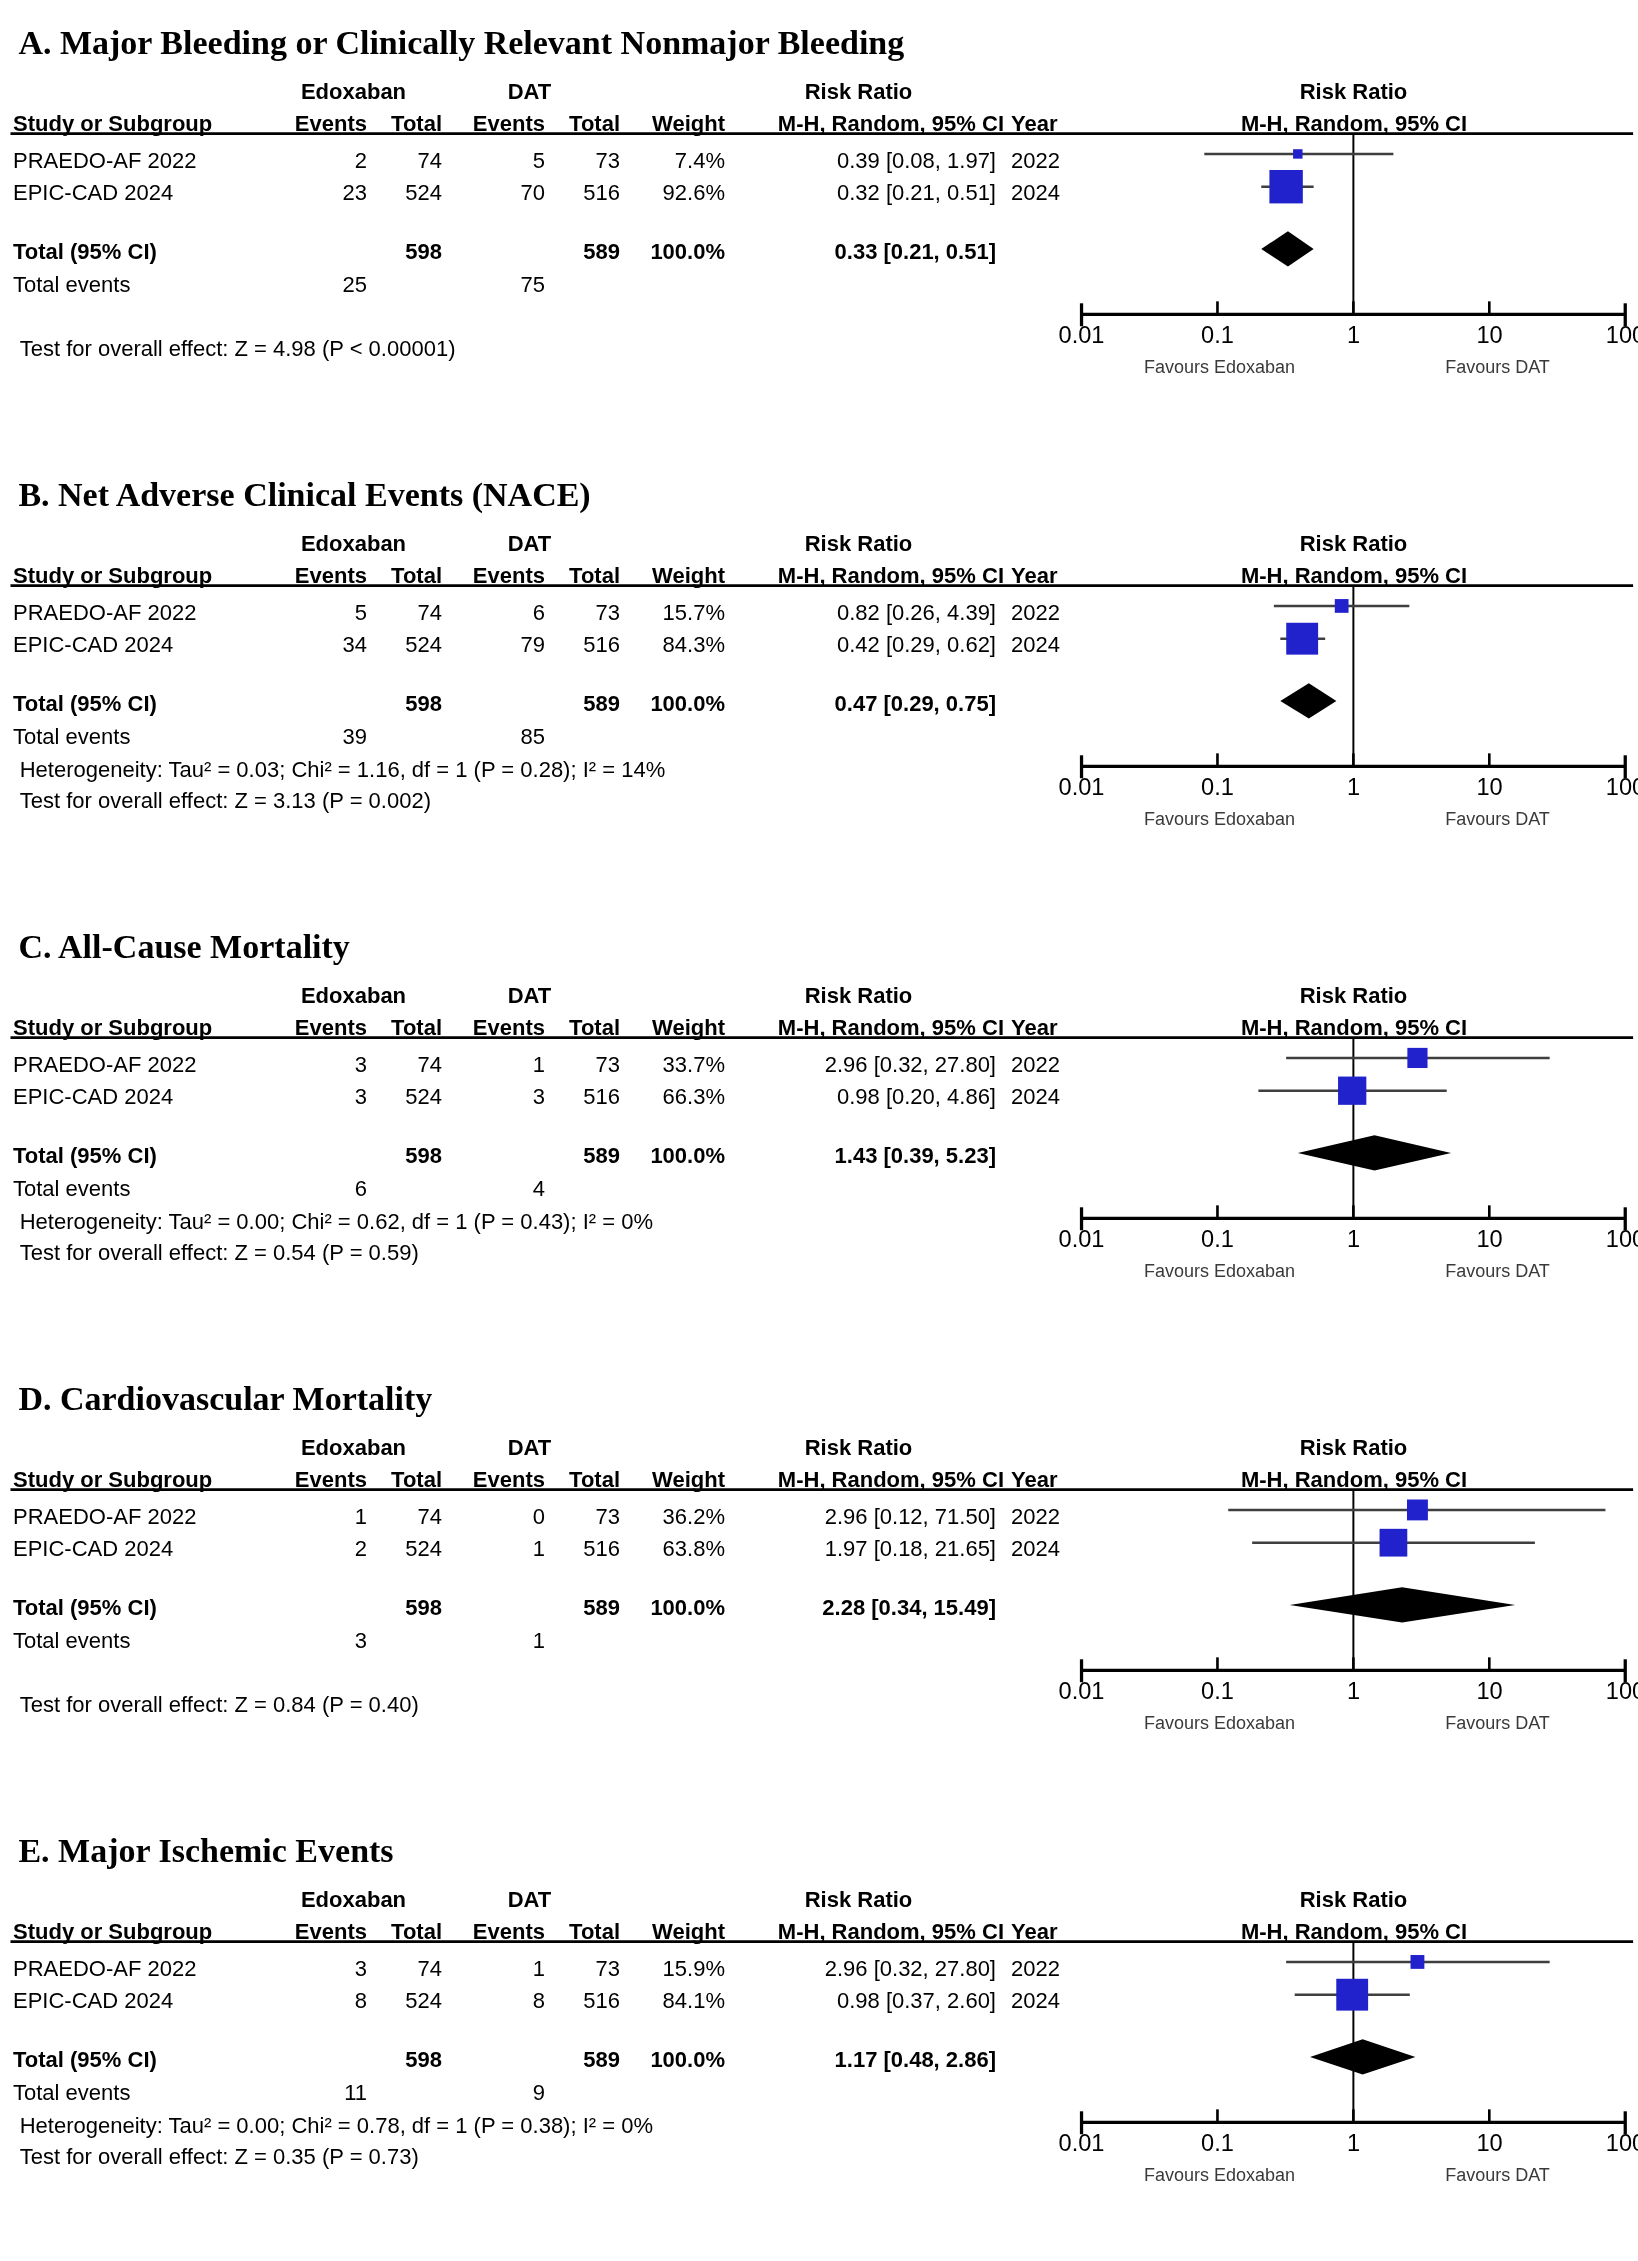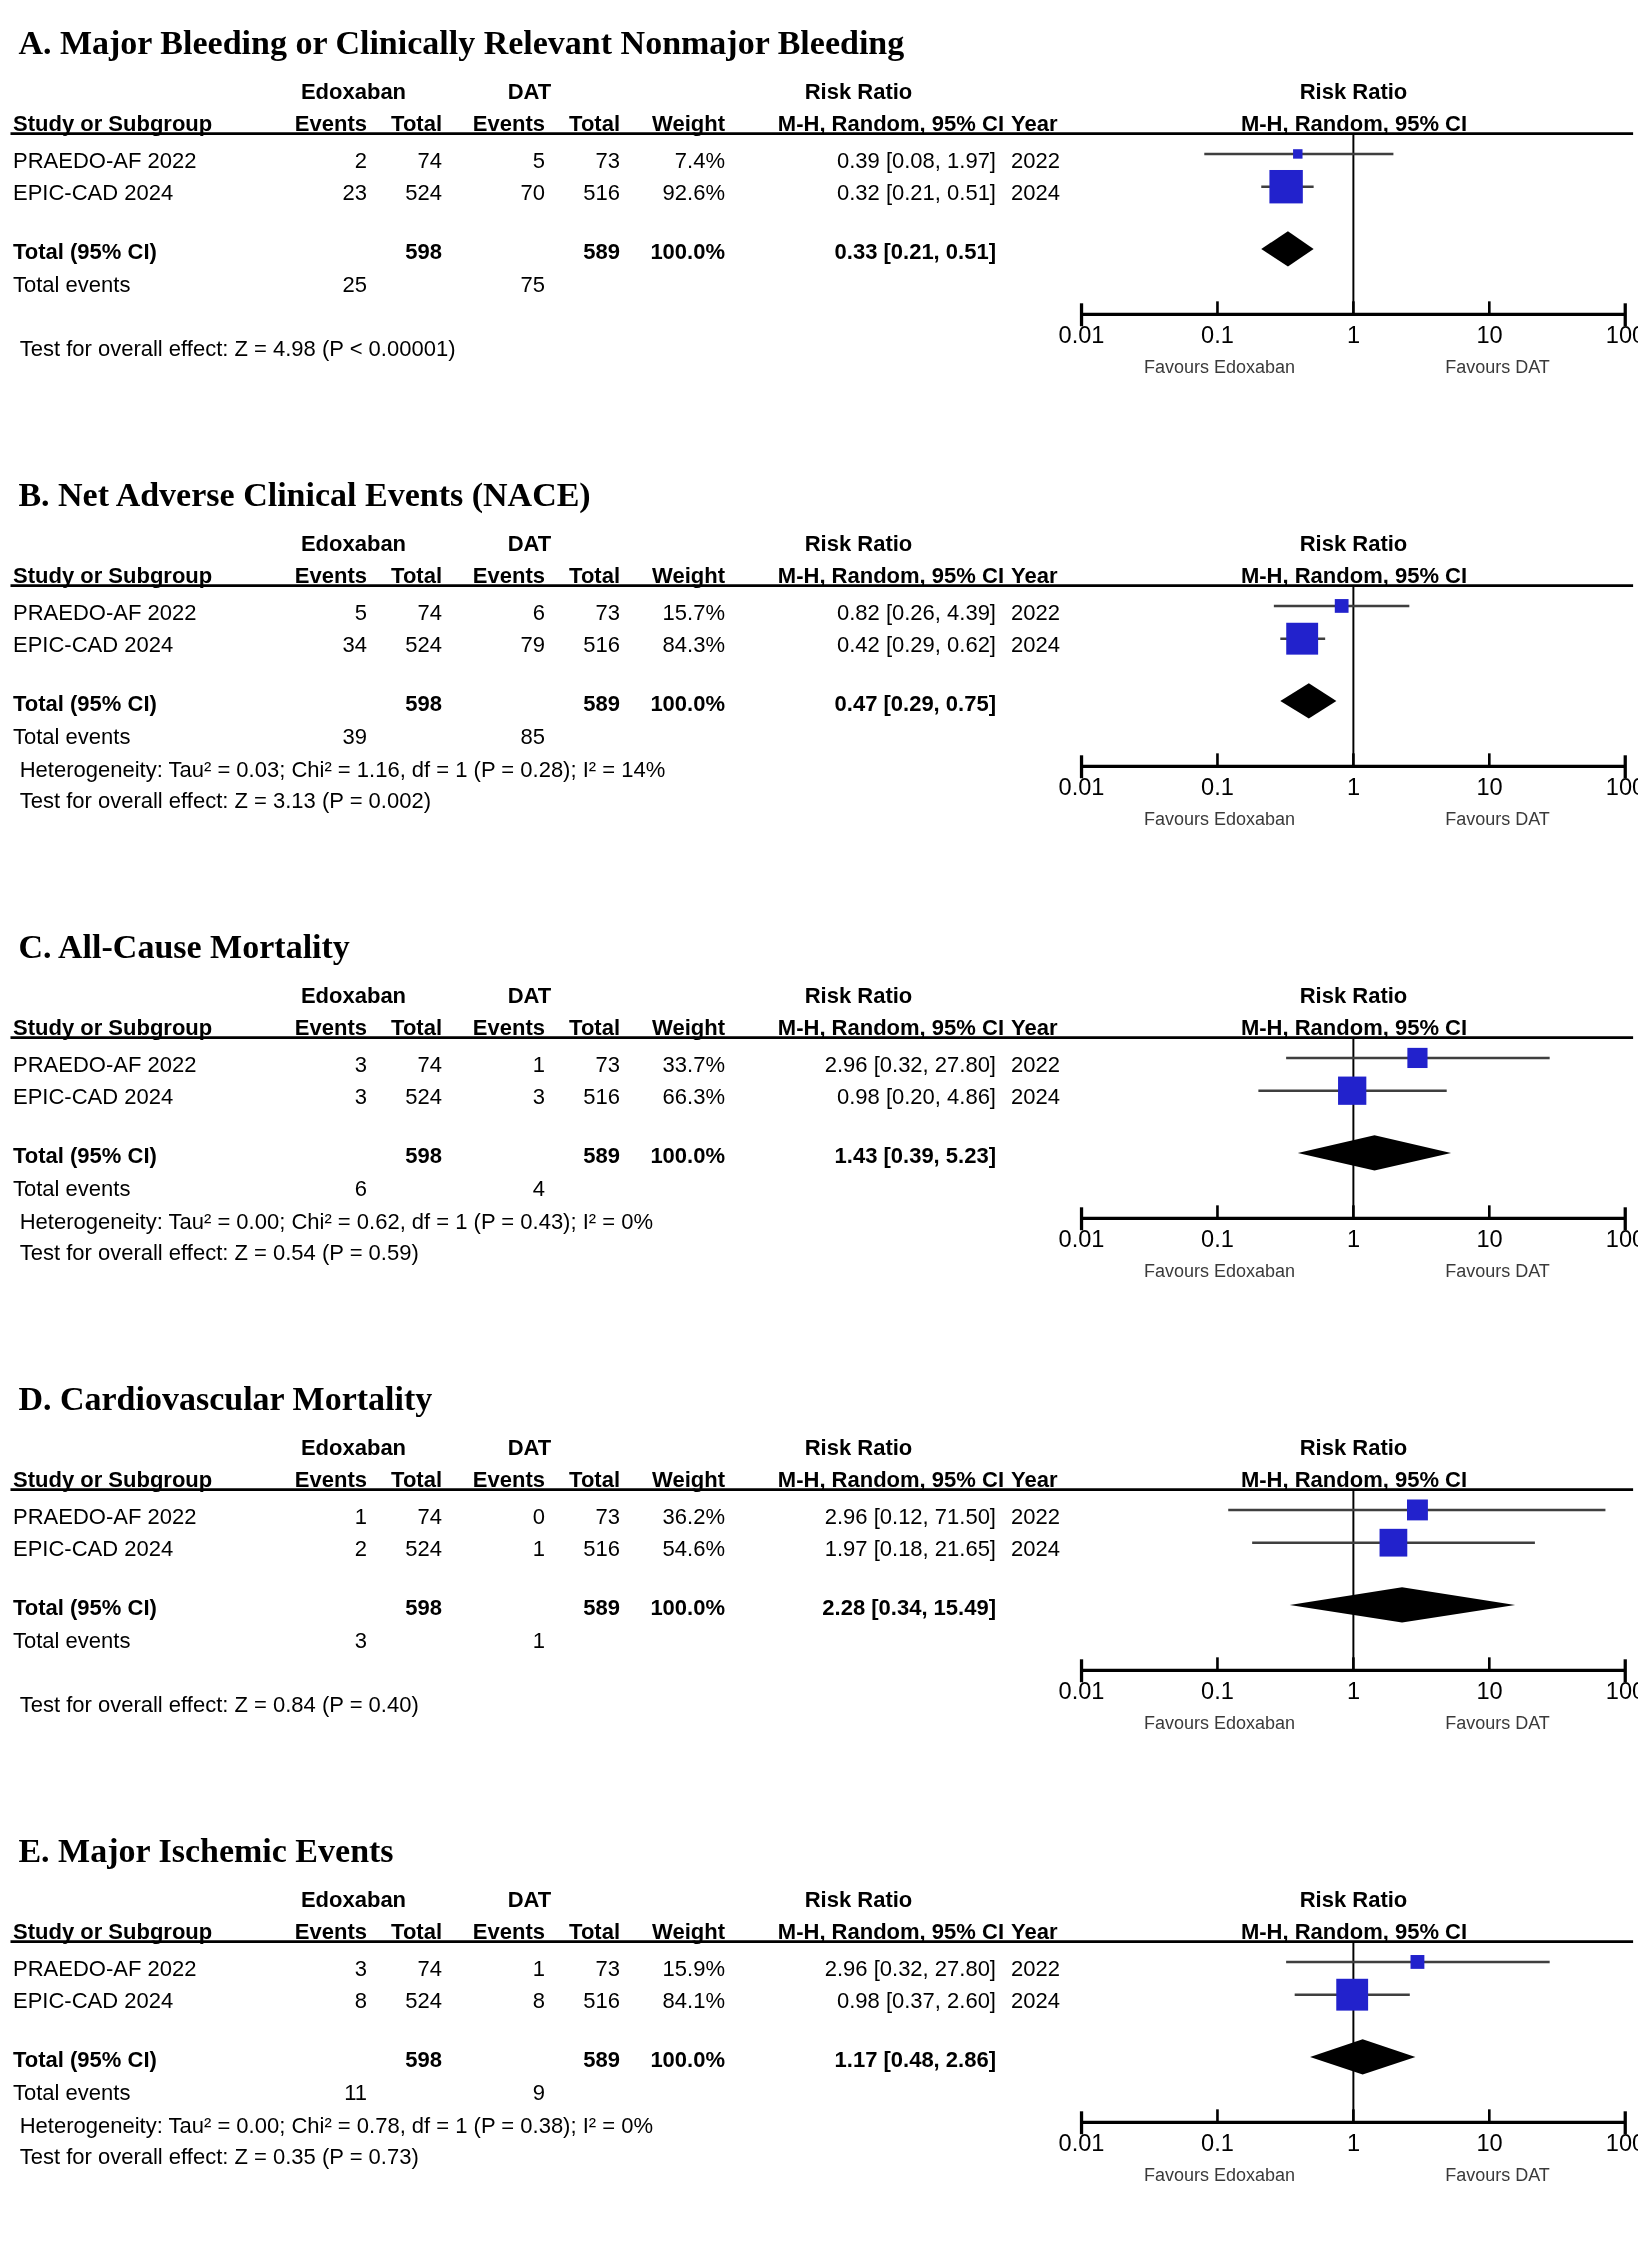--- a/index.html
+++ b/index.html
@@ -333,21 +333,21 @@
       <span class="cell rr">2.96 [0.12, 71.50]</span>
       <span class="cell yr">2022</span>
     </div>
 
     <div class="trow r2">
       <span class="cell study">EPIC-CAD 2024</span>
       <span class="cell ee">2</span>
       <span class="cell et">524</span>
       <span class="cell ce">1</span>
       <span class="cell ct">516</span>
-      <span class="cell w">54.6%</span>
+      <span class="cell w">63.8%</span>
       <span class="cell rr">1.97 [0.18, 21.65]</span>
       <span class="cell yr">2024</span>
     </div>
 
     <div class="trow total-row">
       <span class="cell study bold">Total (95% CI)</span>
       <span class="cell et bold">598</span>
       <span class="cell ct bold">589</span>
       <span class="cell w bold">100.0%</span>
       <span class="cell rr bold">2.28 [0.34, 15.49]</span>

